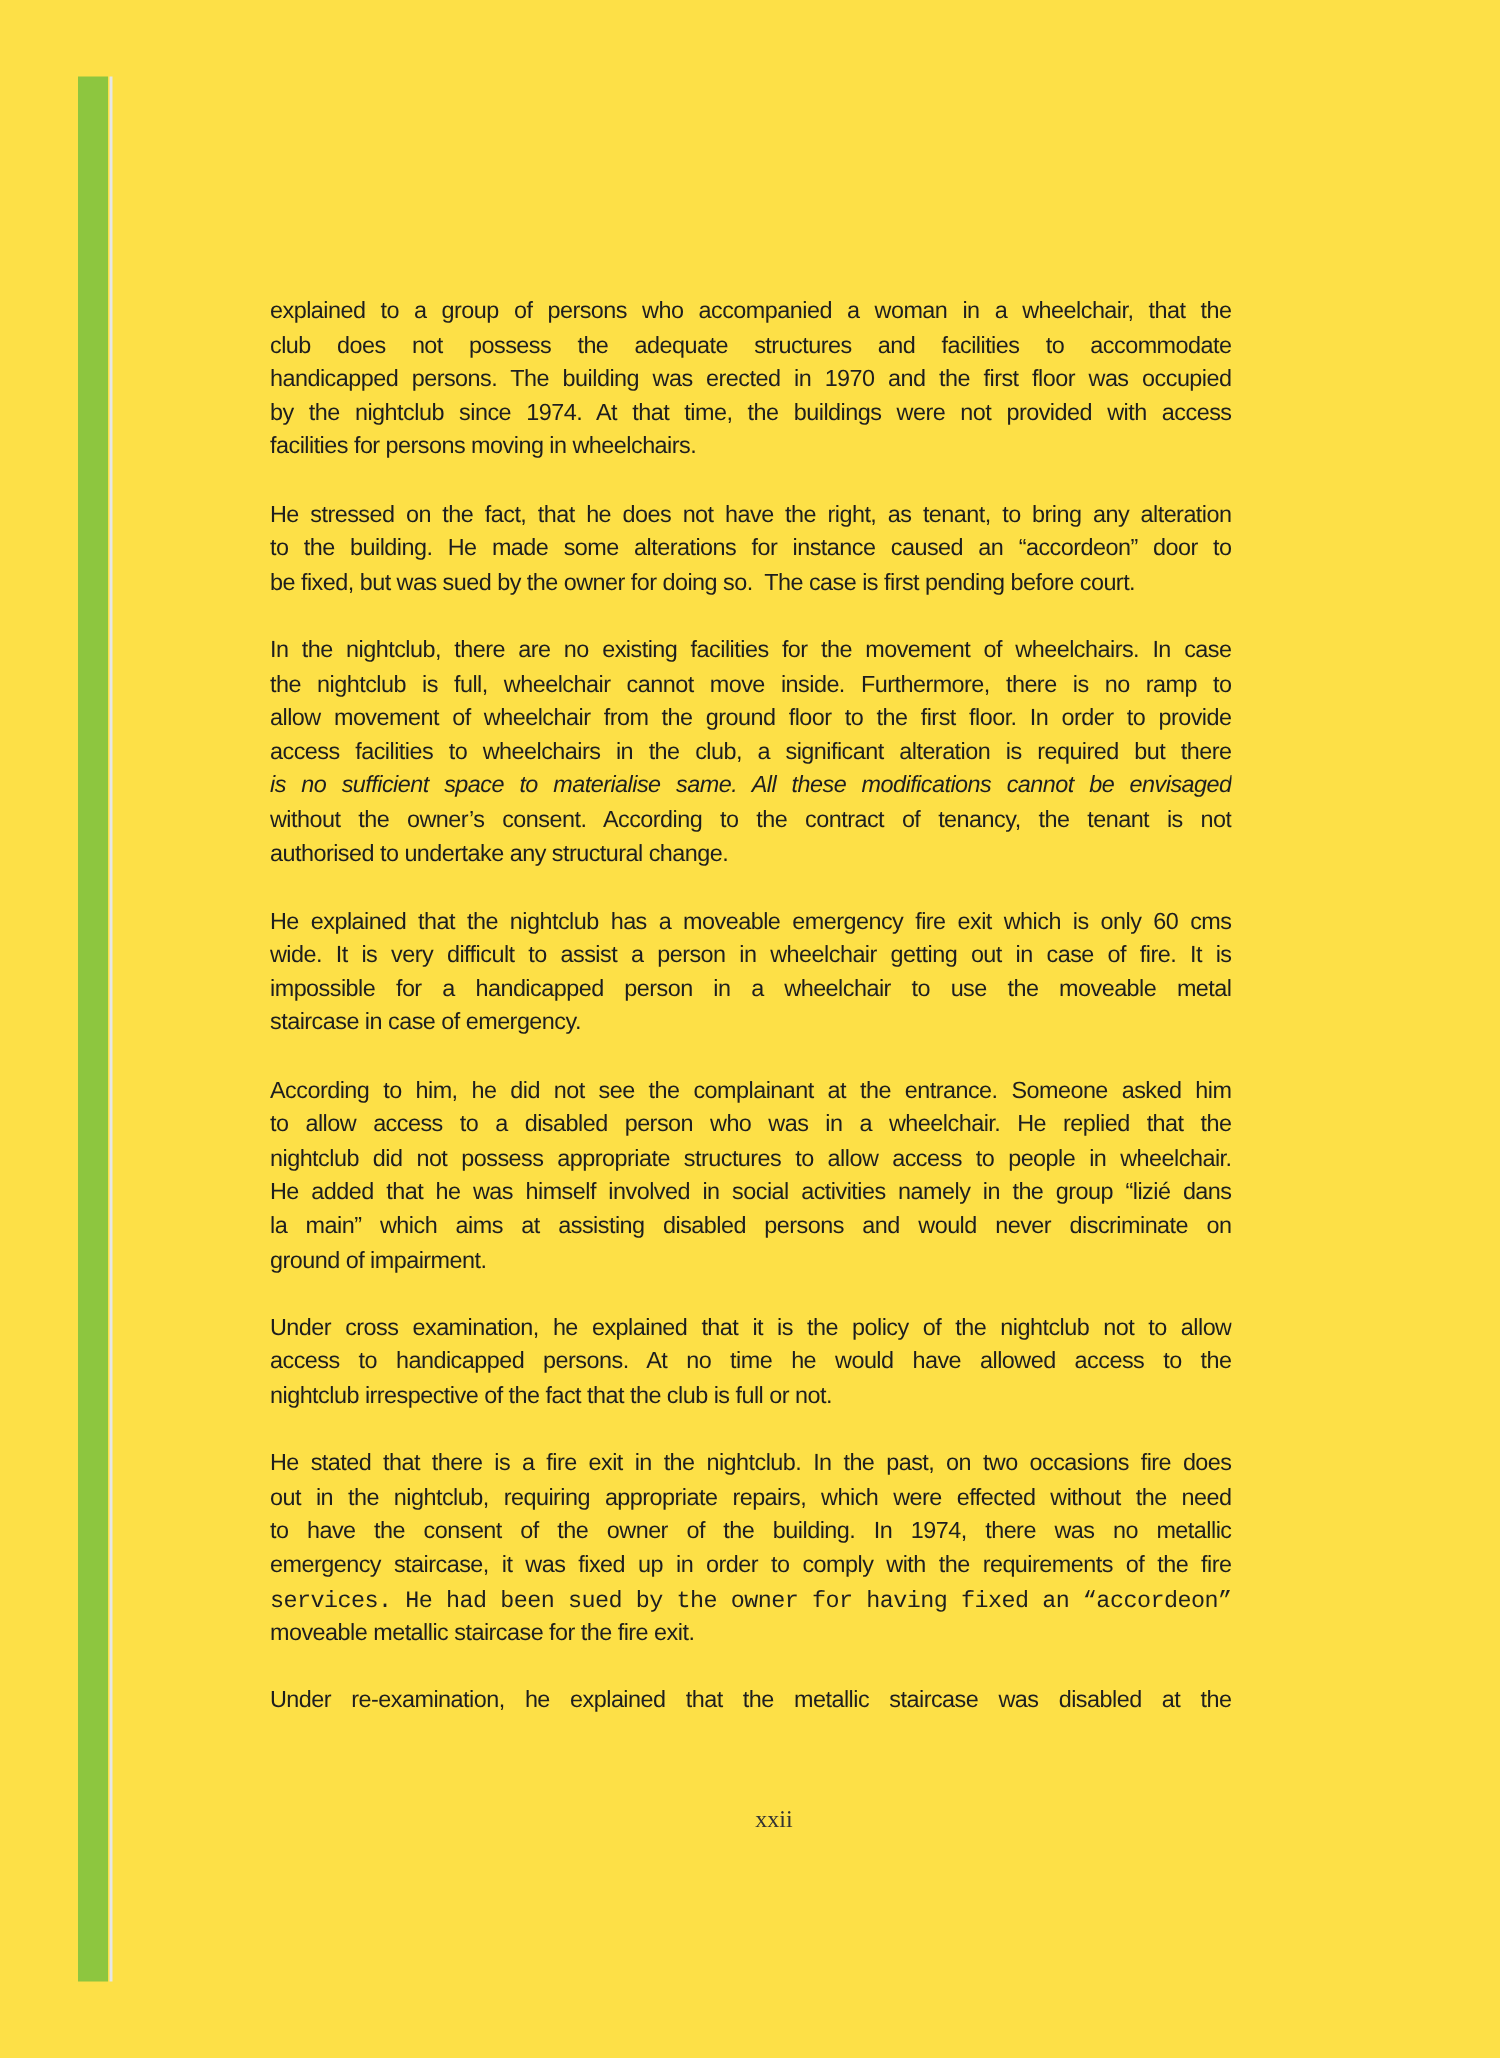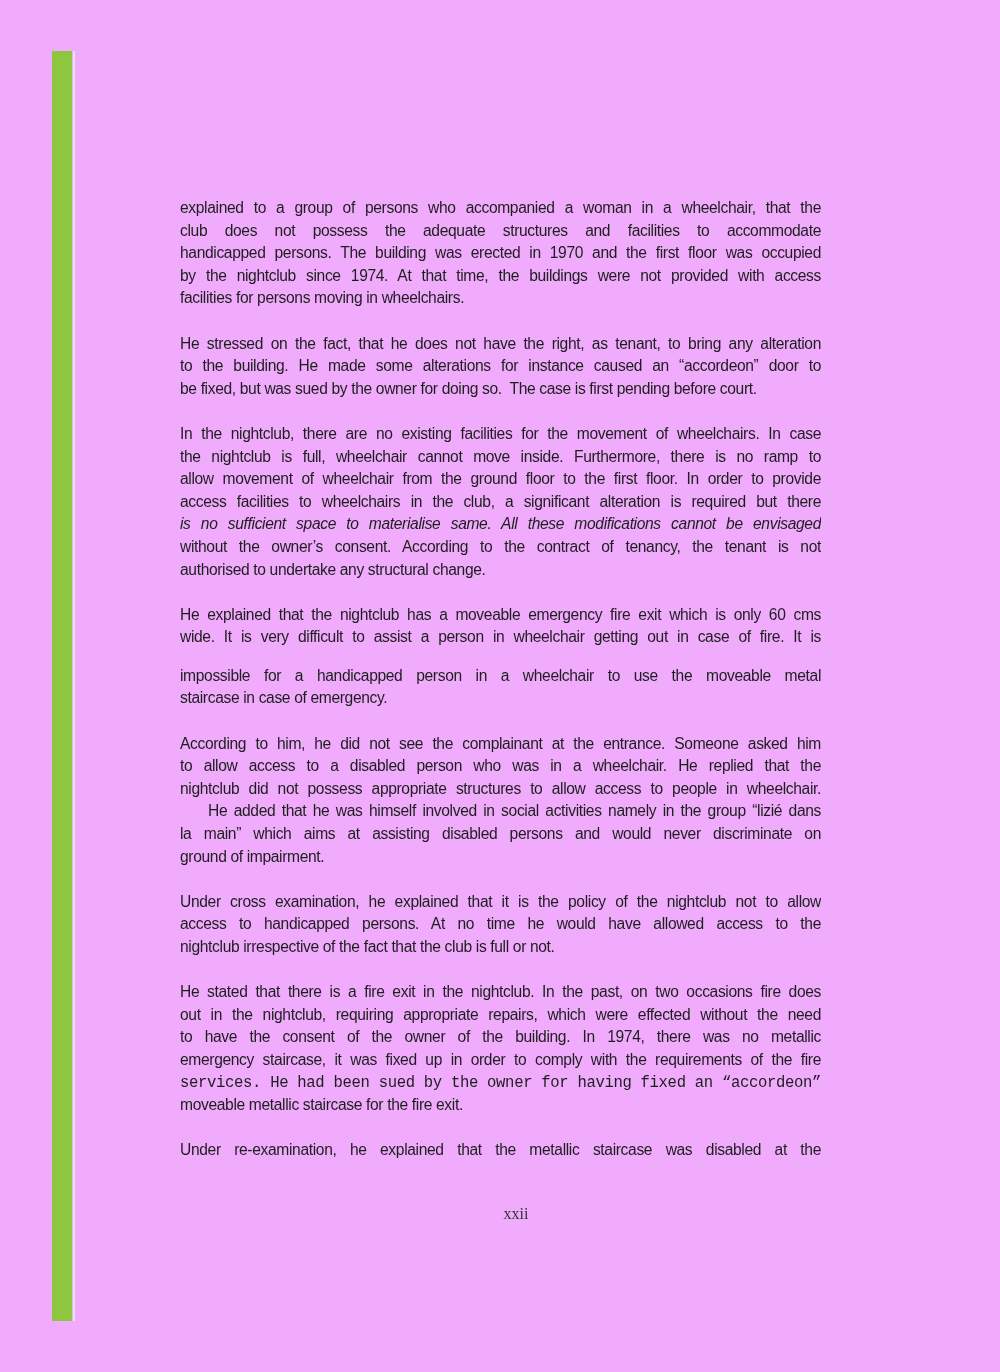--- a/index.html
+++ b/index.html
@@ -1,17 +1,17 @@
 <!DOCTYPE html>
 <html><head>
   <meta charset="utf-8">
   <style>
     html, body { margin: 0; padding: 0; background: #ffffff; }
     body { width: 1000px; height: 1372px; position: relative; overflow: hidden; }
-    .page { position: absolute; left: 0; top: 0; width: 1000px; height: 1372px; background: #f0abfc; }
+    .page { position: absolute; left: 0; top: 0; width: 1000px; height: 1372px; background: #fde047; }
     .green-bar {
       position: absolute; left: 52px; top: 51px; width: 20px; height: 1270px;
       background: #8dc63f;
     }
     .bar-edge {
       position: absolute; left: 73px; top: 51px; width: 2px; height: 1270px;
       background: #e6e6e6;
     }
     .body-text {
       position: absolute; left: 180px; top: 197px; width: 641px;
@@ -57,28 +57,28 @@
       <span class="line" style="white-space: normal; overflow: hidden;">the nightclub is full, wheelchair cannot move inside.  Furthermore, there is no ramp to</span>
       <span class="line" style="white-space: normal; overflow: hidden;">allow movement of wheelchair from the ground floor to the first floor.  In order to provide</span>
       <span class="line" style="white-space: normal; overflow: hidden;">access facilities to wheelchairs in the club, a significant alteration is required but there</span>
       <span class="line" style="white-space: normal; overflow: hidden; font-style: italic;">is no sufficient space to materialise same.  All these modifications cannot be envisaged</span>
       <span class="line" style="white-space: normal; overflow: hidden;">without the owner’s consent.  According to the contract of tenancy, the tenant is not</span>
       <span class="line last" style="white-space: pre;">authorised to undertake any structural change.</span>
     </p>
     <p class="para">
       <span class="line" style="white-space: normal; overflow: hidden;">He explained that the nightclub has a moveable emergency fire exit which is only 60 cms</span>
       <span class="line" style="white-space: normal; overflow: hidden;">wide.  It is very difficult to assist a person in wheelchair getting out in case of fire.  It is</span>
-      <span class="line" style="white-space: normal; overflow: hidden; margin-top: 16px;">impossible for a handicapped person in a wheelchair to use the moveable metal</span>
+      <span class="line" style="white-space: normal; overflow: hidden;">impossible for a handicapped person in a wheelchair to use the moveable metal</span>
       <span class="line last" style="white-space: pre;">staircase in case of emergency.</span>
     </p>
     <p class="para">
       <span class="line" style="white-space: normal; overflow: hidden;">According to him, he did not see the complainant at the entrance.  Someone asked him</span>
       <span class="line" style="white-space: normal; overflow: hidden;">to allow access to a disabled person who was in a wheelchair.  He replied that the</span>
       <span class="line" style="white-space: normal; overflow: hidden;">nightclub did not possess appropriate structures to allow access to people in wheelchair.</span>
-      <span class="line" style="white-space: normal; overflow: hidden; margin-left: 28px;">He added that he was himself involved in social activities namely in the group “lizié dans</span>
+      <span class="line" style="white-space: normal; overflow: hidden;">He added that he was himself involved in social activities namely in the group “lizié dans</span>
       <span class="line" style="white-space: normal; overflow: hidden;">la main” which aims at assisting disabled persons and would never discriminate on</span>
       <span class="line last" style="white-space: pre;">ground of impairment.</span>
     </p>
     <p class="para">
       <span class="line" style="white-space: normal; overflow: hidden;">Under cross examination, he explained that it is the policy of the nightclub not to allow</span>
       <span class="line" style="white-space: normal; overflow: hidden;">access to handicapped persons.  At no time he would have allowed access to the</span>
       <span class="line last" style="white-space: pre;">nightclub irrespective of the fact that the club is full or not.</span>
     </p>
     <p class="para">
       <span class="line" style="white-space: normal; overflow: hidden;">He stated that there is a fire exit in the nightclub.  In the past, on two occasions fire does</span>

